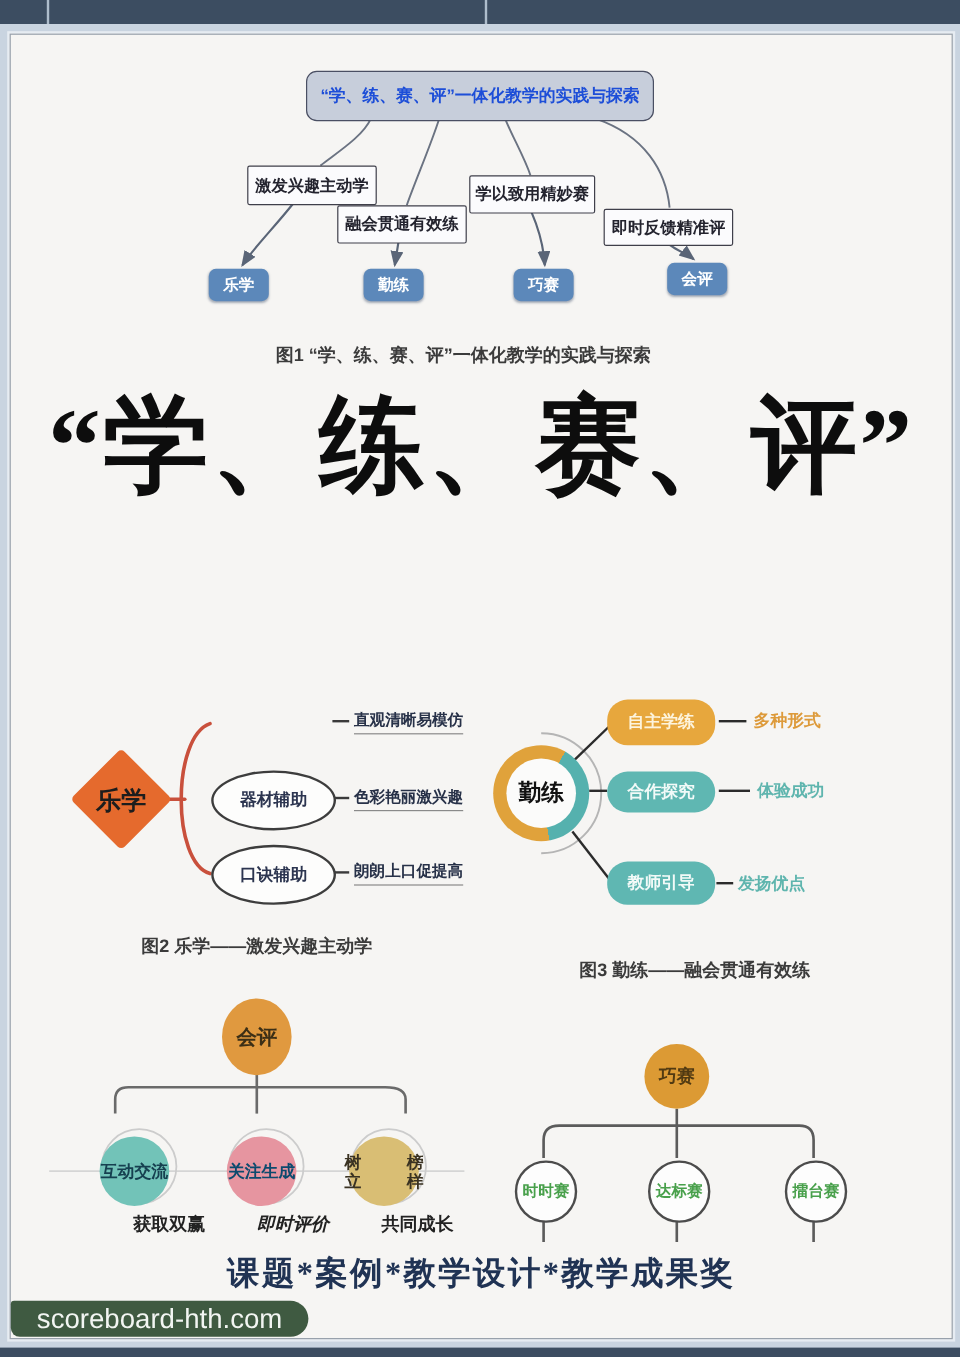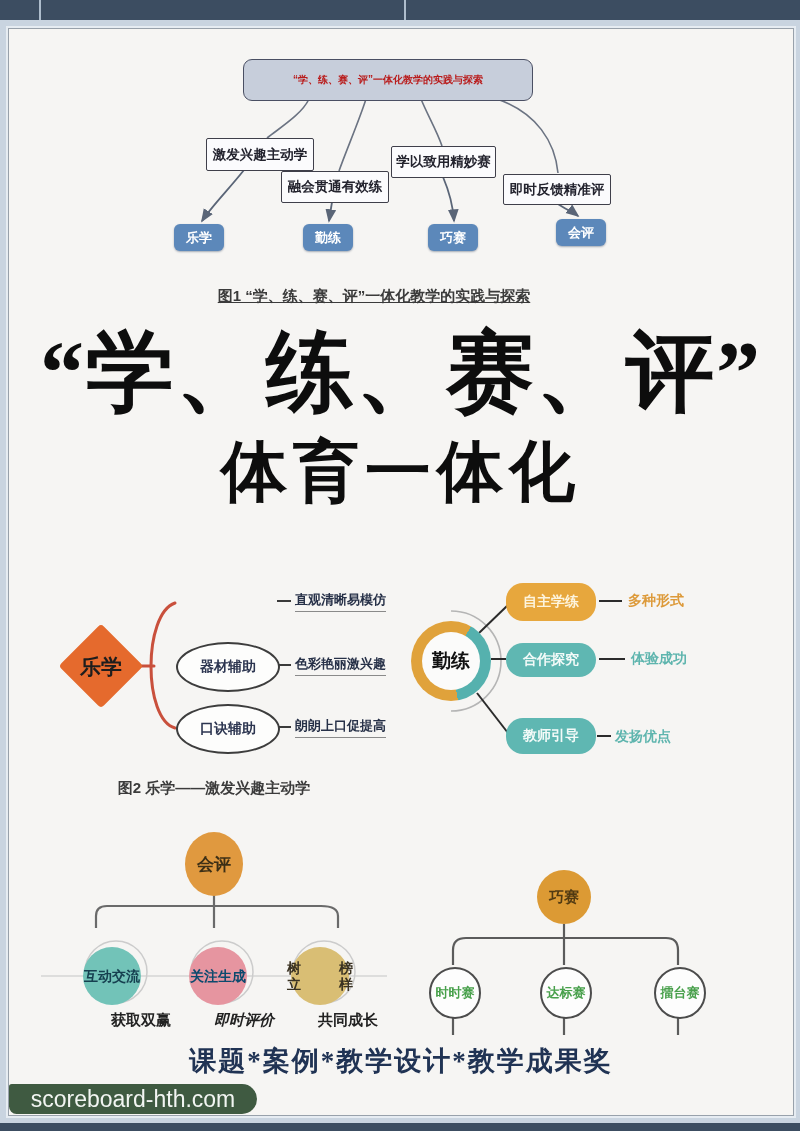--- a/index.html
+++ b/index.html
@@ -7,23 +7,23 @@
        background:#c9d4e0;font-family:"Liberation Sans",sans-serif;}
   .topbar{position:absolute;left:0;top:0;width:800px;height:20px;background:#3c4d61;}
   .topbar .vline{position:absolute;top:0;width:2px;height:20px;background:#aebdcc;}
   .botbar{position:absolute;left:0;top:1123px;width:800px;height:8px;background:#3c4d61;}
   .page{position:absolute;left:8px;top:28px;width:784px;height:1086px;
         background:#f6f5f3;border:1px solid #98a1ab;box-shadow:0 0 0 2px #e6ecf2;}
   .abs{position:absolute;}
   svg.overlay{position:absolute;left:0;top:0;width:784px;height:1086px;pointer-events:none;}
 
   
-  .f1-title{left:234px;top:30px;width:288px;height:40px;background:#c7cedb;
+  .f1-title{left:246px;top:30px;width:288px;height:40px;background:#c7cedb;
             border:1.5px solid #4a4f63;border-radius:9px;display:flex;align-items:center;
-            justify-content:center;font-weight:bold;font-size:10px;color:#b91c1c;}
+            justify-content:center;font-weight:bold;font-size:14px;color:#1d4ed8;}
   .wbox{background:#fbfbfd;border:1.5px solid #3f3f4a;border-radius:2px;display:flex;
         align-items:center;justify-content:center;font-weight:bold;font-size:13.5px;color:#23232e;}
   .bluebox{background:#5c88ba;border-radius:6px;display:flex;align-items:center;
            justify-content:center;font-weight:bold;font-size:13px;color:#fff;
            box-shadow:0 1px 2px rgba(40,60,90,.4);}
   .caption{font-weight:bold;font-size:15px;color:#3b3b3b;text-align:center;}
 
   
   .bigtitle{left:0;top:296px;width:784px;text-align:center;color:#0d0d0d;
             font-family:"Liberation Serif",serif;font-weight:bold;}
@@ -156,25 +156,24 @@
   <div class="abs wbox" style="left:197px;top:109px;width:106px;height:31px;">激发兴趣主动学</div>
   <div class="abs wbox" style="left:272px;top:142px;width:106px;height:30px;">融会贯通有效练</div>
   <div class="abs wbox" style="left:382px;top:117px;width:103px;height:30px;">学以致用精妙赛</div>
   <div class="abs wbox" style="left:494px;top:145px;width:106px;height:29px;">即时反馈精准评</div>
 
   <div class="abs bluebox" style="left:165px;top:195px;width:50px;height:27px;">乐学</div>
   <div class="abs bluebox" style="left:294px;top:195px;width:50px;height:27px;">勤练</div>
   <div class="abs bluebox" style="left:419px;top:195px;width:50px;height:27px;">巧赛</div>
   <div class="abs bluebox" style="left:547px;top:190px;width:50px;height:27px;">会评</div>
 
-  <div class="abs caption" style="left:4px;top:258px;width:722px;text-decoration:underline;">图1 “学、练、赛、评”一体化教学的实践与探索</div>
+  <div class="abs caption" style="left:16px;top:258px;width:722px;">图1 “学、练、赛、评”一体化教学的实践与探索</div>
 
   <div class="abs bigtitle">
     <div class="l1">“学、练、赛、评”</div>
-    <div class="l2">体育一体化</div>
   </div>
 
   <div class="abs diamond"></div>
   <div class="abs diamond-label">乐学</div>
 
   <div class="abs oval" style="top:613px;">器材辅助</div>
   <div class="abs oval" style="top:675px;">口诀辅助</div>
 
   <div class="abs f2note" style="left:286px;top:562px;">直观清晰易模仿</div>
   <div class="abs f2note" style="left:286px;top:626px;">色彩艳丽激兴趣</div>
@@ -186,20 +185,21 @@
   <div class="abs ring-inner">勤练</div>
 
   <div class="abs pill pill-yellow" style="top:554px;height:38px;">自主学练</div>
   <div class="abs pill pill-teal" style="top:614px;height:34px;">合作探究</div>
   <div class="abs pill pill-teal" style="top:689px;height:36px;">教师引导</div>
 
   <div class="abs f3note orange" style="left:619px;top:563px;">多种形式</div>
   <div class="abs f3note teal" style="left:622px;top:621px;">体验成功</div>
   <div class="abs f3note teal" style="left:606px;top:699px;">发扬优点</div>
 
+  <div class="abs caption" style="left:430px;top:770px;width:280px;">图3 勤练——融会贯通有效练</div>
 
   <div class="abs ellipse">会评</div>
 
   <div class="abs ball ball1" style="left:74px;top:918px;">
     <span>互动</span>
     <span>交流</span>
   </div>
   <div class="abs ball ball2" style="left:180px;top:918px;">
     <span>关注</span>
     <span>生成</span>

